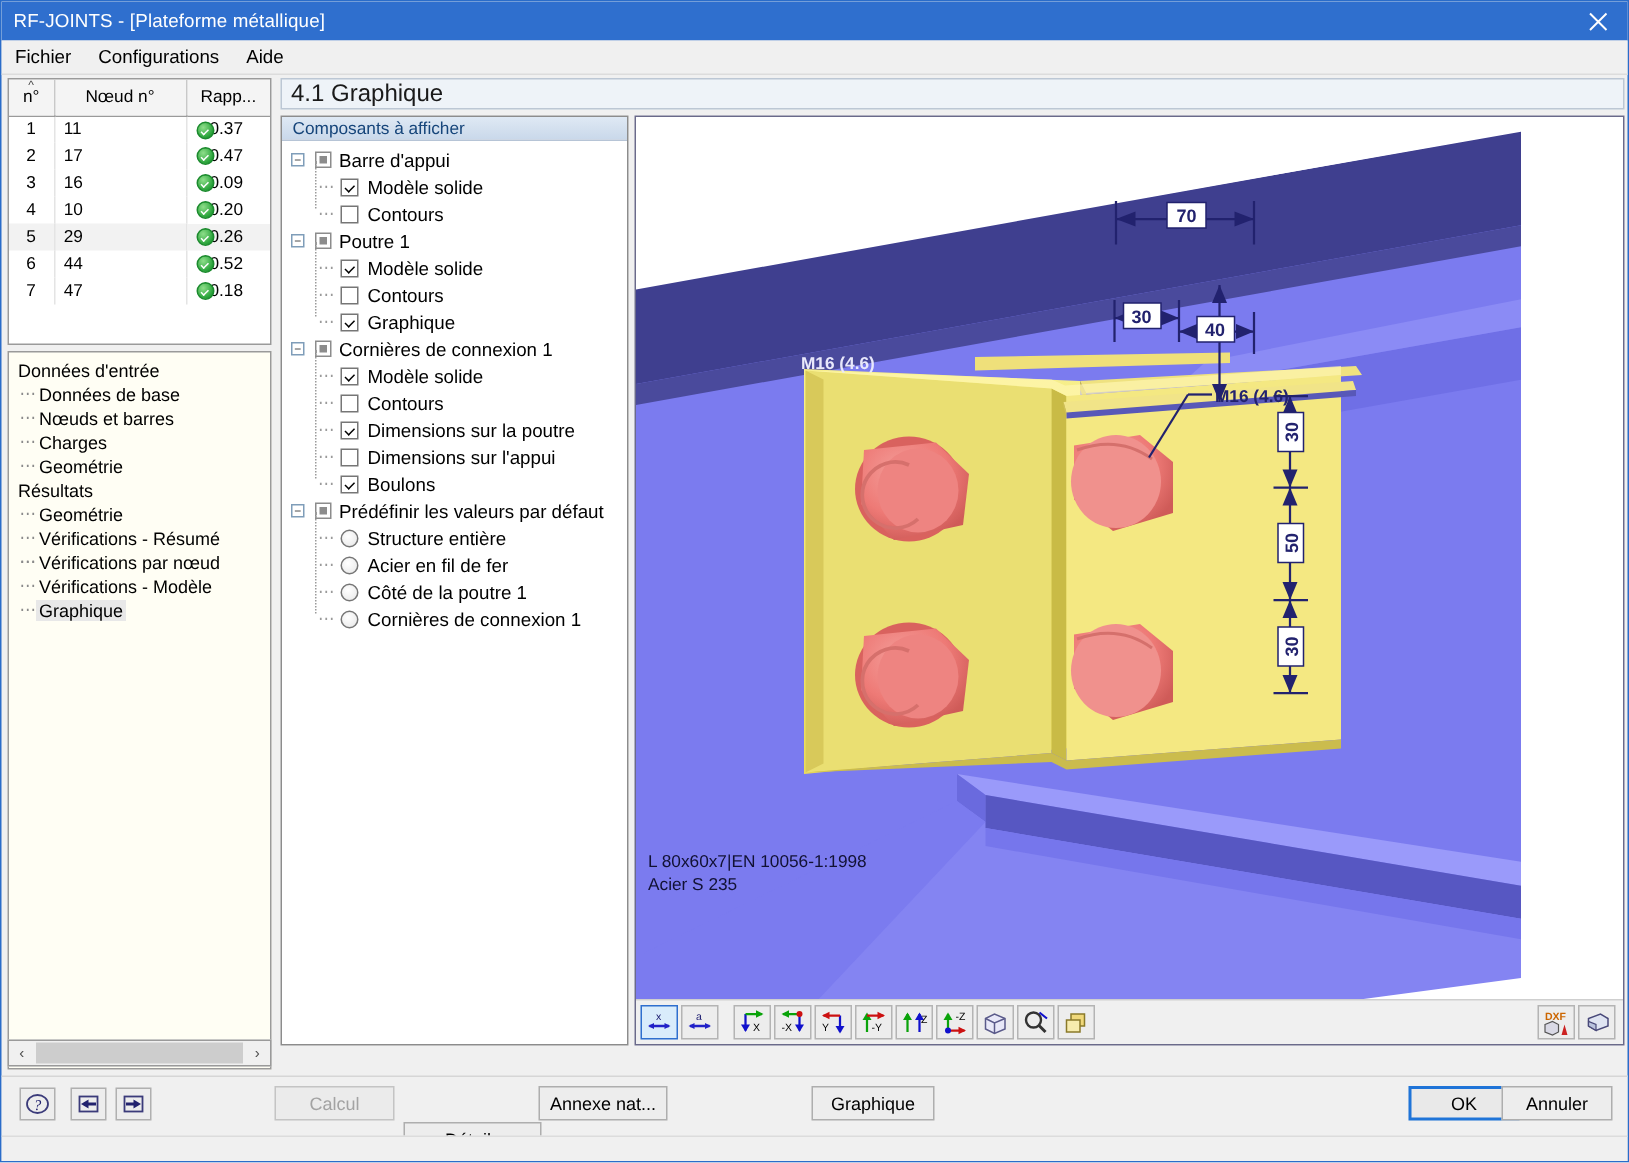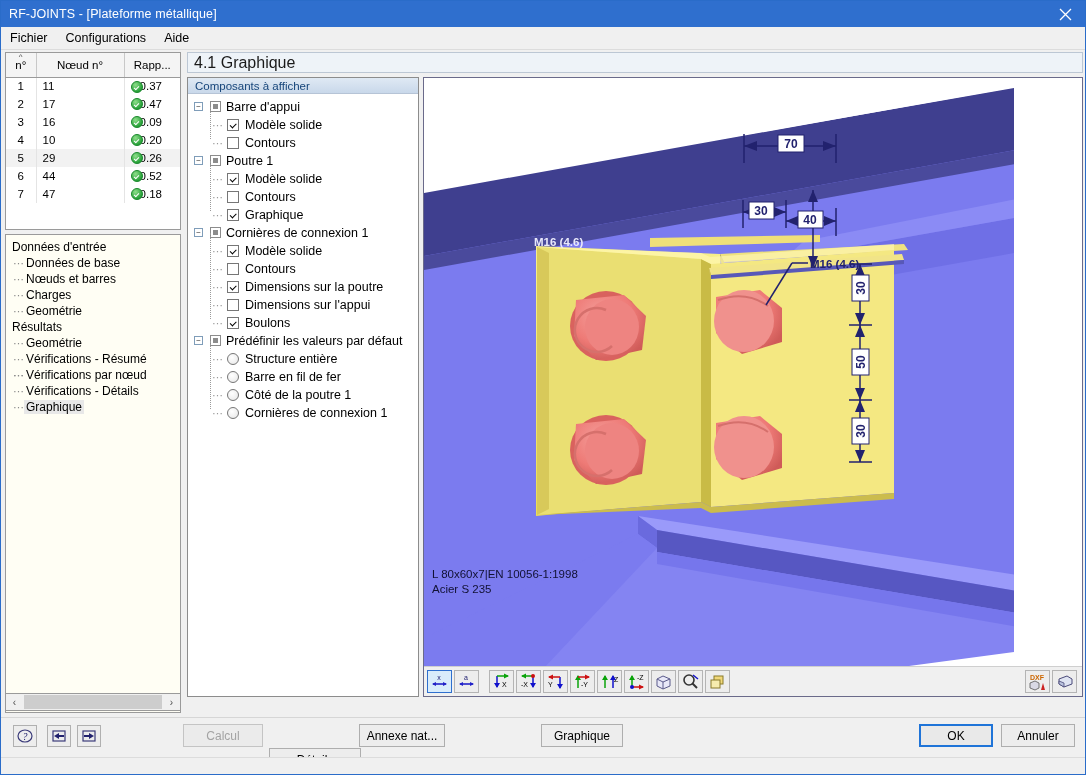--- a/index.html
+++ b/index.html
@@ -306,21 +306,21 @@
         <div class="nav-group">Données d'entrée</div>
         <div class="nav-child"><span class="dots">⋯</span><span class="lbl">Données de base</span></div>
         <div class="nav-child"><span class="dots">⋯</span><span class="lbl">Nœuds et barres</span></div>
         <div class="nav-child"><span class="dots">⋯</span><span class="lbl">Charges</span></div>
         <div class="nav-child"><span class="dots">⋯</span><span class="lbl">Geométrie</span></div>
         <div class="nav-group">Résultats</div>
         <div class="nav-child"><span class="dots">⋯</span><span class="lbl">Geométrie</span></div>
         <div class="nav-child"><span class="dots">⋯</span><span class="lbl">Vérifications - Résumé</span></div>
         <div class="nav-child"><span class="dots">⋯</span></div>
         <div class="nav-child"><span class="dots">⋯</span><span class="lbl">Vérifications par nœud</span></div>
-        <div class="nav-child"><span class="dots">⋯</span><span class="lbl">Vérifications - Détails</span></div>
+        <div class="nav-child"><span class="dots">⋯</span><span class="lbl">Vérifications - Modèle</span></div>
         <div class="nav-child selected"><span class="dots">⋯</span><span class="lbl">Graphique</span></div>
       </div>
   </div>
 
   <div id="left-hscroll">
     <div class="arrow">‹</div>
     <div class="thumb"></div>
     <div class="arrow">›</div>
   </div>
 
@@ -408,21 +408,21 @@
           <span class="nlabel">Prédéfinir les valeurs par défaut</span>
         </div>
         <div class="tleaf">
           <span class="dotline">⋯</span>
           <span class="rbox"></span>
           <span class="nlabel">Structure entière</span>
         </div>
         <div class="tleaf">
           <span class="dotline">⋯</span>
           <span class="rbox"></span>
-          <span class="nlabel">Barre en fil de fer</span>
+          <span class="nlabel">Acier en fil de fer</span>
         </div>
         <div class="tleaf">
           <span class="dotline">⋯</span>
           <span class="rbox"></span>
           <span class="nlabel">Côté de la poutre  1</span>
         </div>
         <div class="tleaf">
           <span class="dotline">⋯</span>
           <span class="rbox"></span>
           <span class="nlabel">Cornières de connexion  1</span>
@@ -756,17 +756,17 @@
       <rect x="2" y="3" width="12" height="10" fill="none" stroke="#3b3b7a" stroke-width="1.2"></rect>
       <line x1="3" y1="8" x2="11" y2="8" stroke="#22226e" stroke-width="2"></line>
       <polygon points="13,8 8,5 8,11" fill="#22226e"></polygon>
     </svg>
   </div>
 
   <div class="wide-btn disabled" style="left:182px; width:80px;text-align:right;">Calcul</div>
   <div class="wide-btn" style="left:268px; width:92px;margin-top:24px;">Détails</div>
   <div class="wide-btn" style="left:358px; width:86px;">Annexe nat...</div>
   <div class="wide-btn" style="left:540px; width:82px;">Graphique</div>
-  <div class="wide-btn primary" style="left:918px; width:74px;">OK</div>
+  <div class="wide-btn primary" style="left:938px; width:74px;">OK</div>
   <div class="wide-btn" style="left:1000px; width:74px;">Annuler</div>
 
   <div id="status-strip"></div>
 </div>
 
 </body></html>

